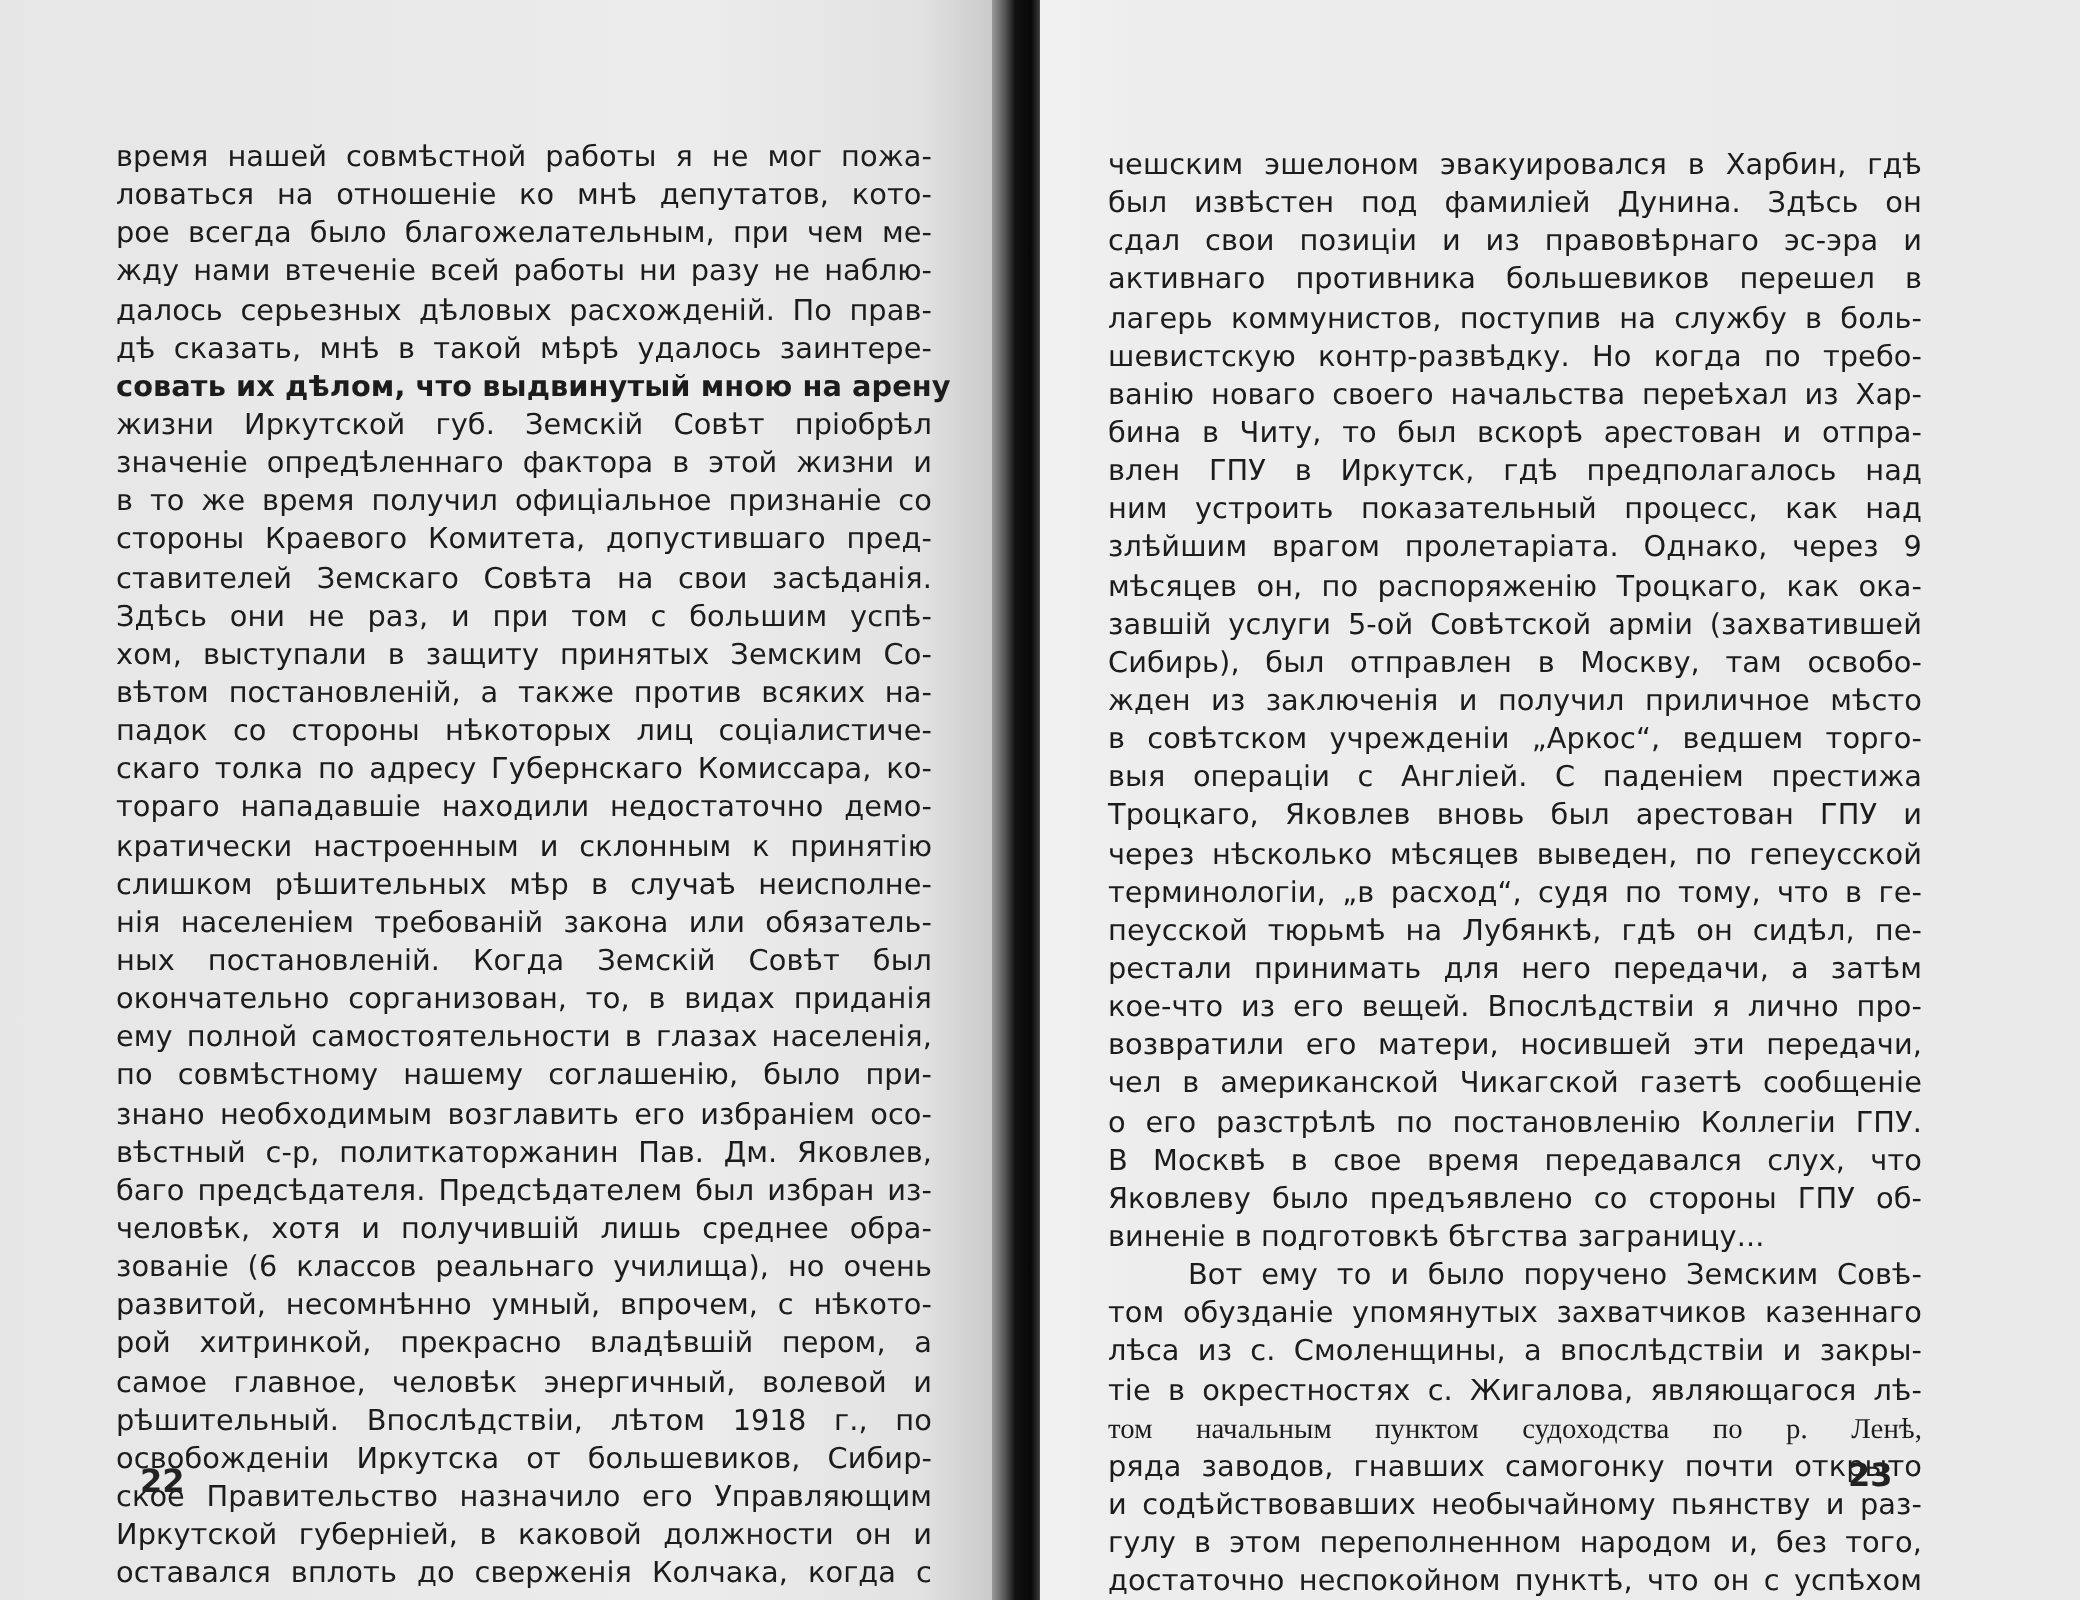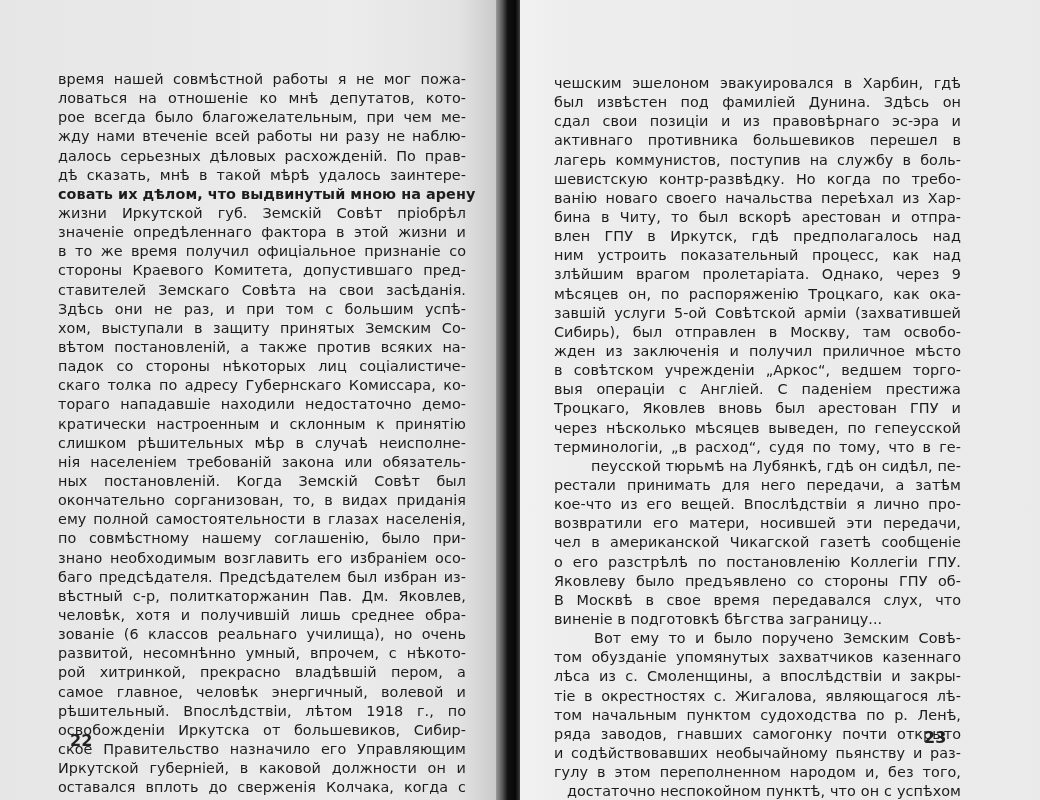--- a/index.html
+++ b/index.html
@@ -110,22 +110,22 @@
       <span class="line"><span style="white-space: nowrap;">скаго толка по адресу Губернскаго Комиссара, ко-</span></span>
       <span class="line"><span style="white-space: nowrap;">тораго нападавшіе находили недостаточно демо-</span></span>
       <span class="line"><span style="white-space: nowrap; margin-top: 25px;">кратически настроенным и склонным к принятію</span></span>
       <span class="line"><span style="white-space: nowrap;">слишком рѣшительных мѣр в случаѣ неисполне-</span></span>
       <span class="line"><span style="white-space: nowrap;">нія населеніем требованій закона или обязатель-</span></span>
       <span class="line"><span style="white-space: nowrap;">ных постановленій. Когда Земскій Совѣт был</span></span>
       <span class="line"><span style="white-space: nowrap;">окончательно сорганизован, то, в видах приданія</span></span>
       <span class="line"><span style="white-space: nowrap;">ему полной самостоятельности в глазах населенія,</span></span>
       <span class="line"><span style="white-space: nowrap;">по совмѣстному нашему соглашенію, было при-</span></span>
       <span class="line"><span style="white-space: nowrap;">знано необходимым возглавить его избраніем осо-</span></span>
+      <span class="line"><span style="white-space: nowrap;">вѣстный с-р, политкаторжанин Пав. Дм. Яковлев,</span></span>
       <span class="line"><span style="white-space: nowrap;">баго предсѣдателя. Предсѣдателем был избран из-</span></span>
-      <span class="line"><span style="white-space: nowrap;">вѣстный с-р, политкаторжанин Пав. Дм. Яковлев,</span></span>
       <span class="line"><span style="white-space: nowrap;">человѣк, хотя и получившій лишь среднее обра-</span></span>
       <span class="line"><span style="white-space: nowrap;">зованіе (6 классов реальнаго училища), но очень</span></span>
       <span class="line"><span style="white-space: nowrap;">развитой, несомнѣнно умный, впрочем, с нѣкото-</span></span>
       <span class="line"><span style="white-space: nowrap;">рой хитринкой, прекрасно владѣвшій пером, а</span></span>
       <span class="line"><span style="white-space: nowrap;">самое главное, человѣк энергичный, волевой и</span></span>
       <span class="line"><span style="white-space: nowrap;">рѣшительный. Впослѣдствіи, лѣтом 1918 г., по</span></span>
       <span class="line"><span style="white-space: nowrap;">освобожденіи Иркутска от большевиков, Сибир-</span></span>
       <span class="line"><span style="white-space: nowrap;">ское Правительство назначило его Управляющим</span></span>
       <span class="line"><span style="white-space: nowrap;">Иркутской губерніей, в каковой должности он и</span></span>
       <span class="line"><span style="white-space: nowrap;">оставался вплоть до сверженія Колчака, когда с</span></span>
@@ -151,34 +151,34 @@
     <span class="line"><span style="white-space: nowrap;">злѣйшим врагом пролетаріата. Однако, через 9</span></span>
     <span class="line"><span style="white-space: nowrap;">мѣсяцев он, по распоряженію Троцкаго, как ока-</span></span>
     <span class="line"><span style="white-space: nowrap;">завшій услуги 5-ой Совѣтской арміи (захватившей</span></span>
     <span class="line"><span style="white-space: nowrap;">Сибирь), был отправлен в Москву, там освобо-</span></span>
     <span class="line"><span style="white-space: nowrap;">жден из заключенія и получил приличное мѣсто</span></span>
     <span class="line"><span style="white-space: nowrap;">в совѣтском учрежденіи „Аркос“, ведшем торго-</span></span>
     <span class="line"><span style="white-space: nowrap;">выя операціи с Англіей. С паденіем престижа</span></span>
     <span class="line"><span style="white-space: nowrap;">Троцкаго, Яковлев вновь был арестован ГПУ и</span></span>
     <span class="line"><span style="white-space: nowrap;">через нѣсколько мѣсяцев выведен, по гепеусской</span></span>
     <span class="line"><span style="white-space: nowrap;">терминологіи, „в расход“, судя по тому, что в ге-</span></span>
-    <span class="line"><span style="white-space: nowrap; margin-left: 37px;">пеусской тюрьмѣ на Лубянкѣ, гдѣ он сидѣл, пе-</span></span>
+    <span class="line"><span style="white-space: nowrap;">пеусской тюрьмѣ на Лубянкѣ, гдѣ он сидѣл, пе-</span></span>
     <span class="line"><span style="white-space: nowrap;">рестали принимать для него передачи, а затѣм</span></span>
     <span class="line"><span style="white-space: nowrap;">кое-что из его вещей. Впослѣдствіи я лично про-</span></span>
     <span class="line"><span style="white-space: nowrap;">возвратили его матери, носившей эти передачи,</span></span>
     <span class="line"><span style="white-space: nowrap;">чел в американской Чикагской газетѣ сообщеніе</span></span>
     <span class="line"><span style="white-space: nowrap;">о его разстрѣлѣ по постановленію Коллегіи ГПУ.</span></span>
+    <span class="line"><span style="white-space: nowrap;">В Москвѣ в свое время передавался слух, что</span></span>
     <span class="line"><span style="white-space: nowrap;">Яковлеву было предъявлено со стороны ГПУ об-</span></span>
-    <span class="line"><span style="white-space: nowrap;">В Москвѣ в свое время передавался слух, что</span></span>
     <span class="line last">виненіе в подготовкѣ бѣгства заграницу...</span>
     <span class="line indent"><span style="white-space: nowrap;">Вот ему то и было поручено Земским Совѣ-</span></span>
     <span class="line"><span style="white-space: nowrap;">том обузданіе упомянутых захватчиков казеннаго</span></span>
     <span class="line"><span style="white-space: nowrap;">лѣса из с. Смоленщины, а впослѣдствіи и закры-</span></span>
     <span class="line"><span style="white-space: nowrap;">тіе в окрестностях с. Жигалова, являющагося лѣ-</span></span>
-    <span class="line"><span style="white-space: nowrap;">том начальным пунктом судоходства по р. Ленѣ,</span></span>
+    <span class="line"><span style="white-space: nowrap; font-family: Liberation Serif, serif;">том начальным пунктом судоходства по р. Ленѣ,</span></span>
     <span class="line"><span style="white-space: nowrap;">ряда заводов, гнавших самогонку почти открыто</span></span>
     <span class="line"><span style="white-space: nowrap;">и содѣйствовавших необычайному пьянству и раз-</span></span>
     <span class="line"><span style="white-space: nowrap;">гулу в этом переполненном народом и, без того,</span></span>
-    <span class="line"><span style="white-space: nowrap; margin-left: 13px;">достаточно неспокойном пунктѣ, что он с успѣхом</span></span>
+    <span class="line"><span style="white-space: nowrap;">достаточно неспокойном пунктѣ, что он с успѣхом</span></span>
   </div>
   <div class="page-number pn-right">23</div>
 
 </div>
 
 </body></html>

